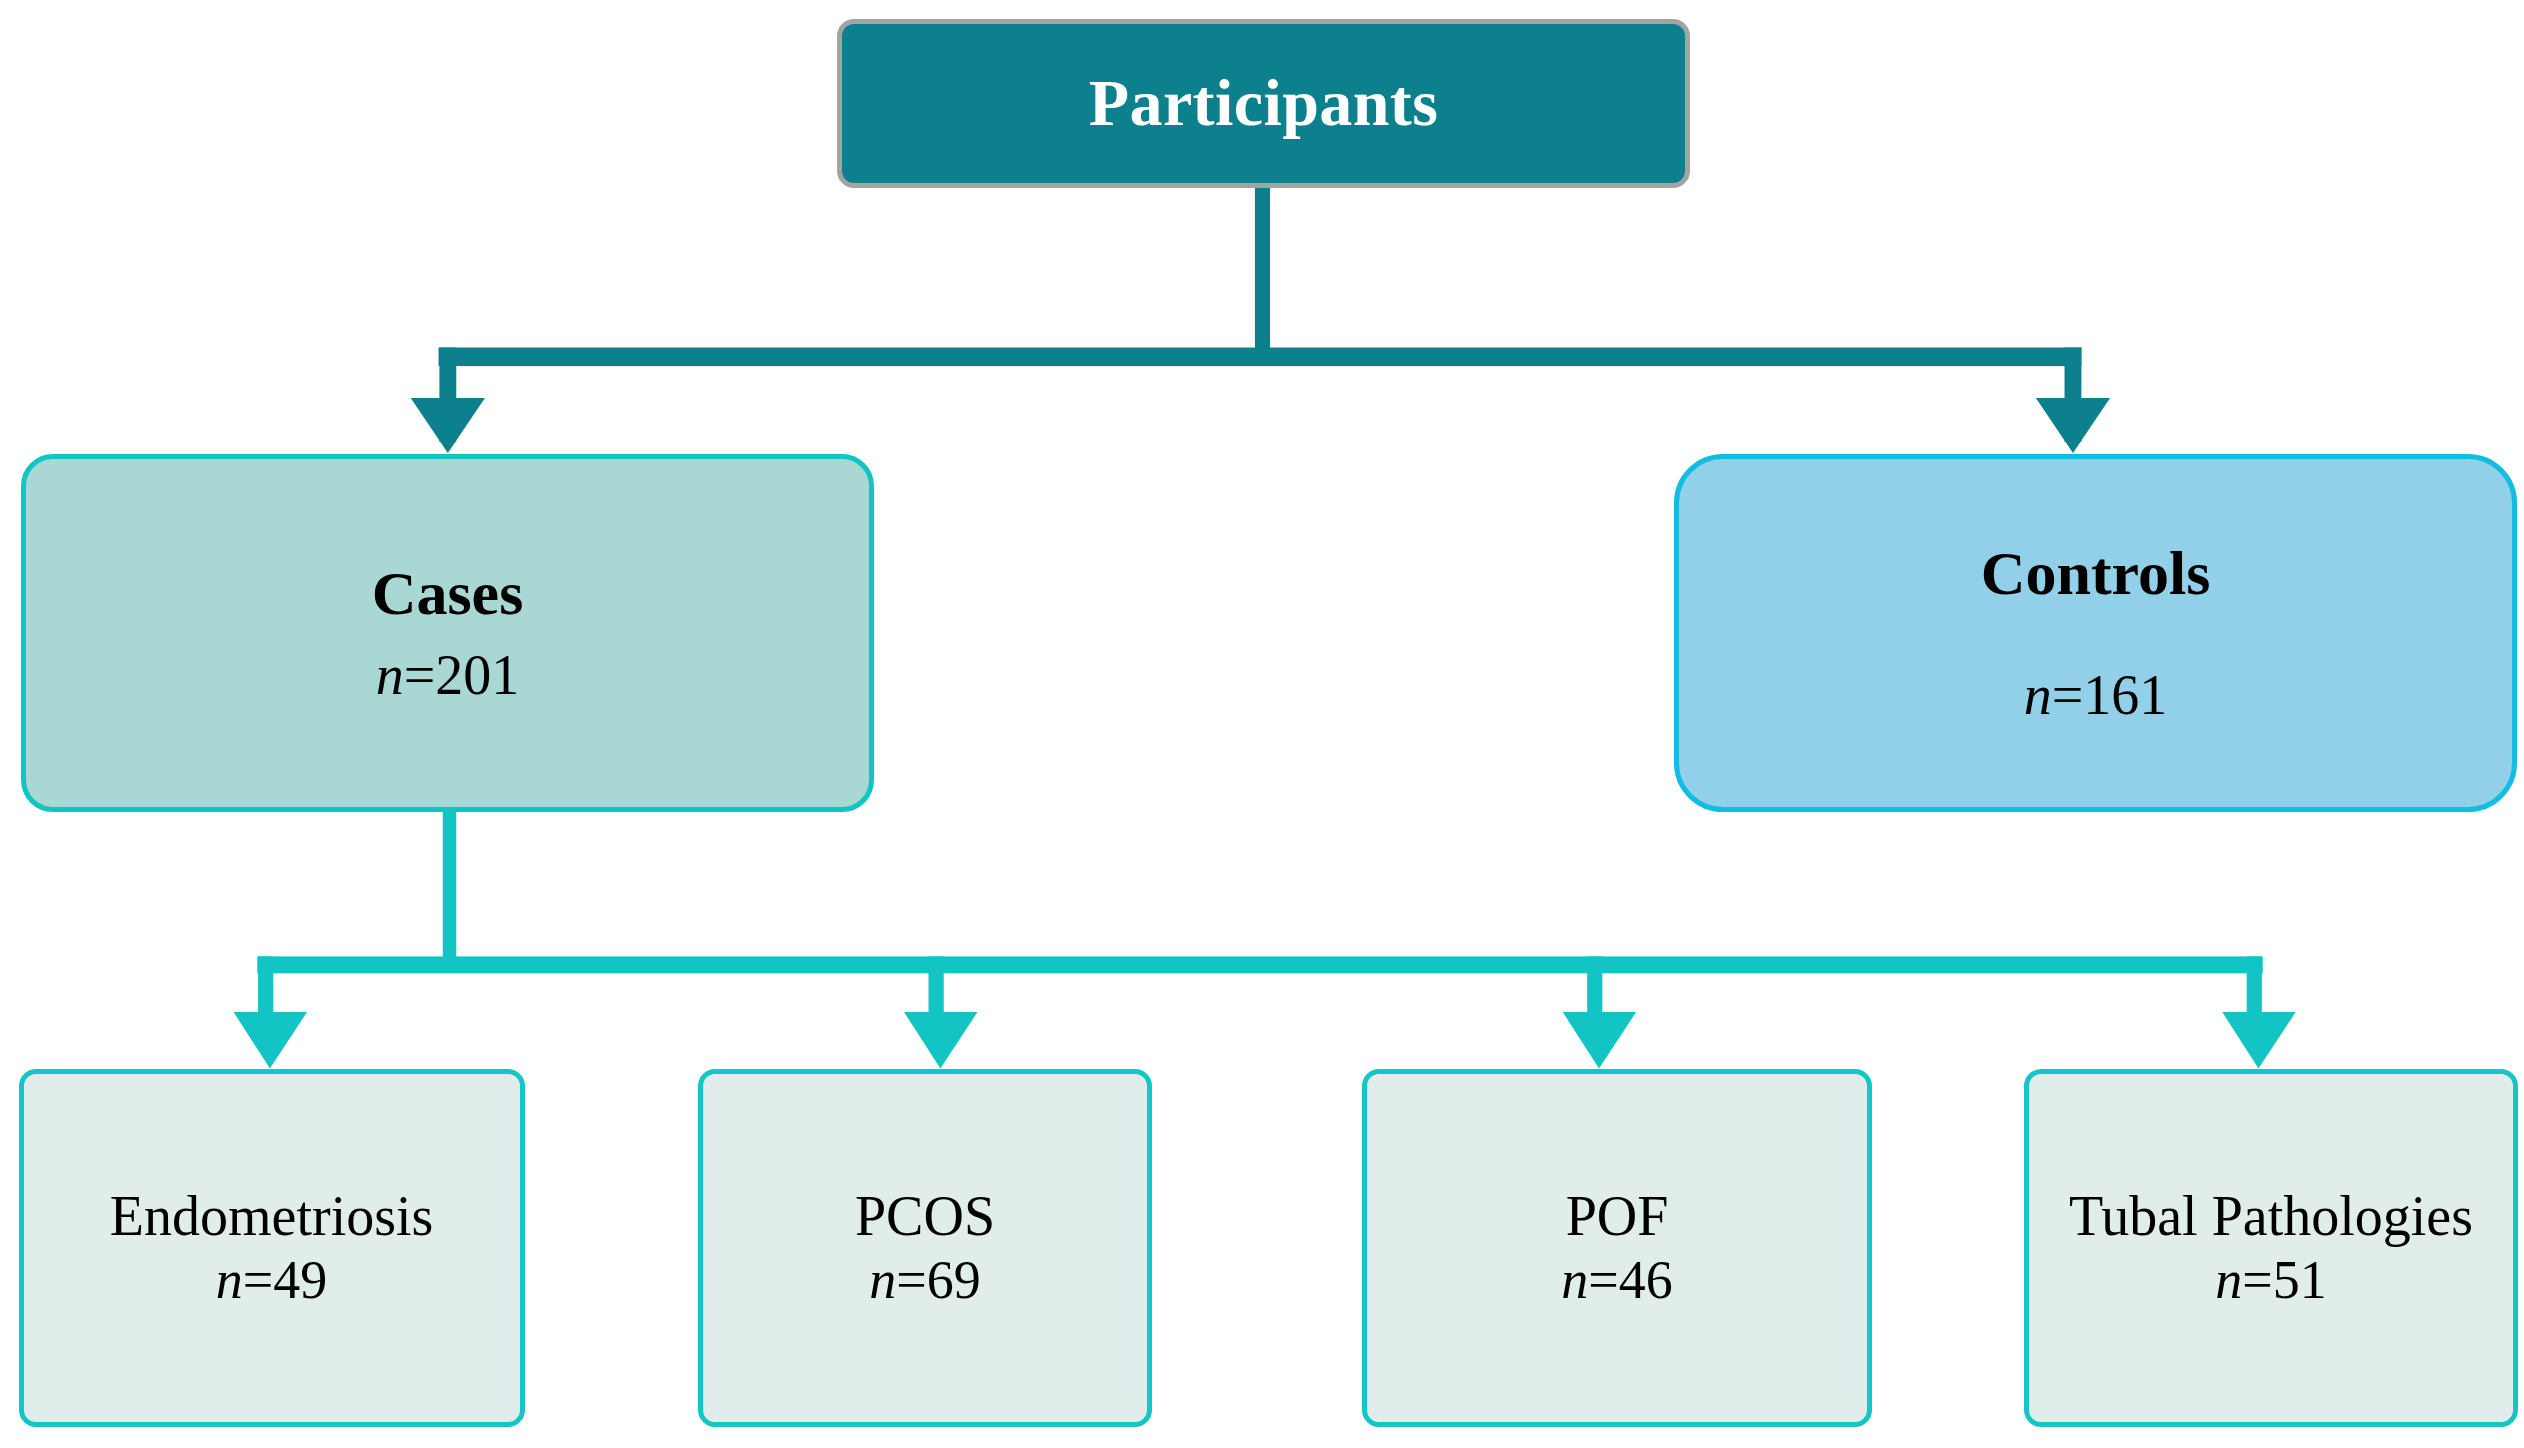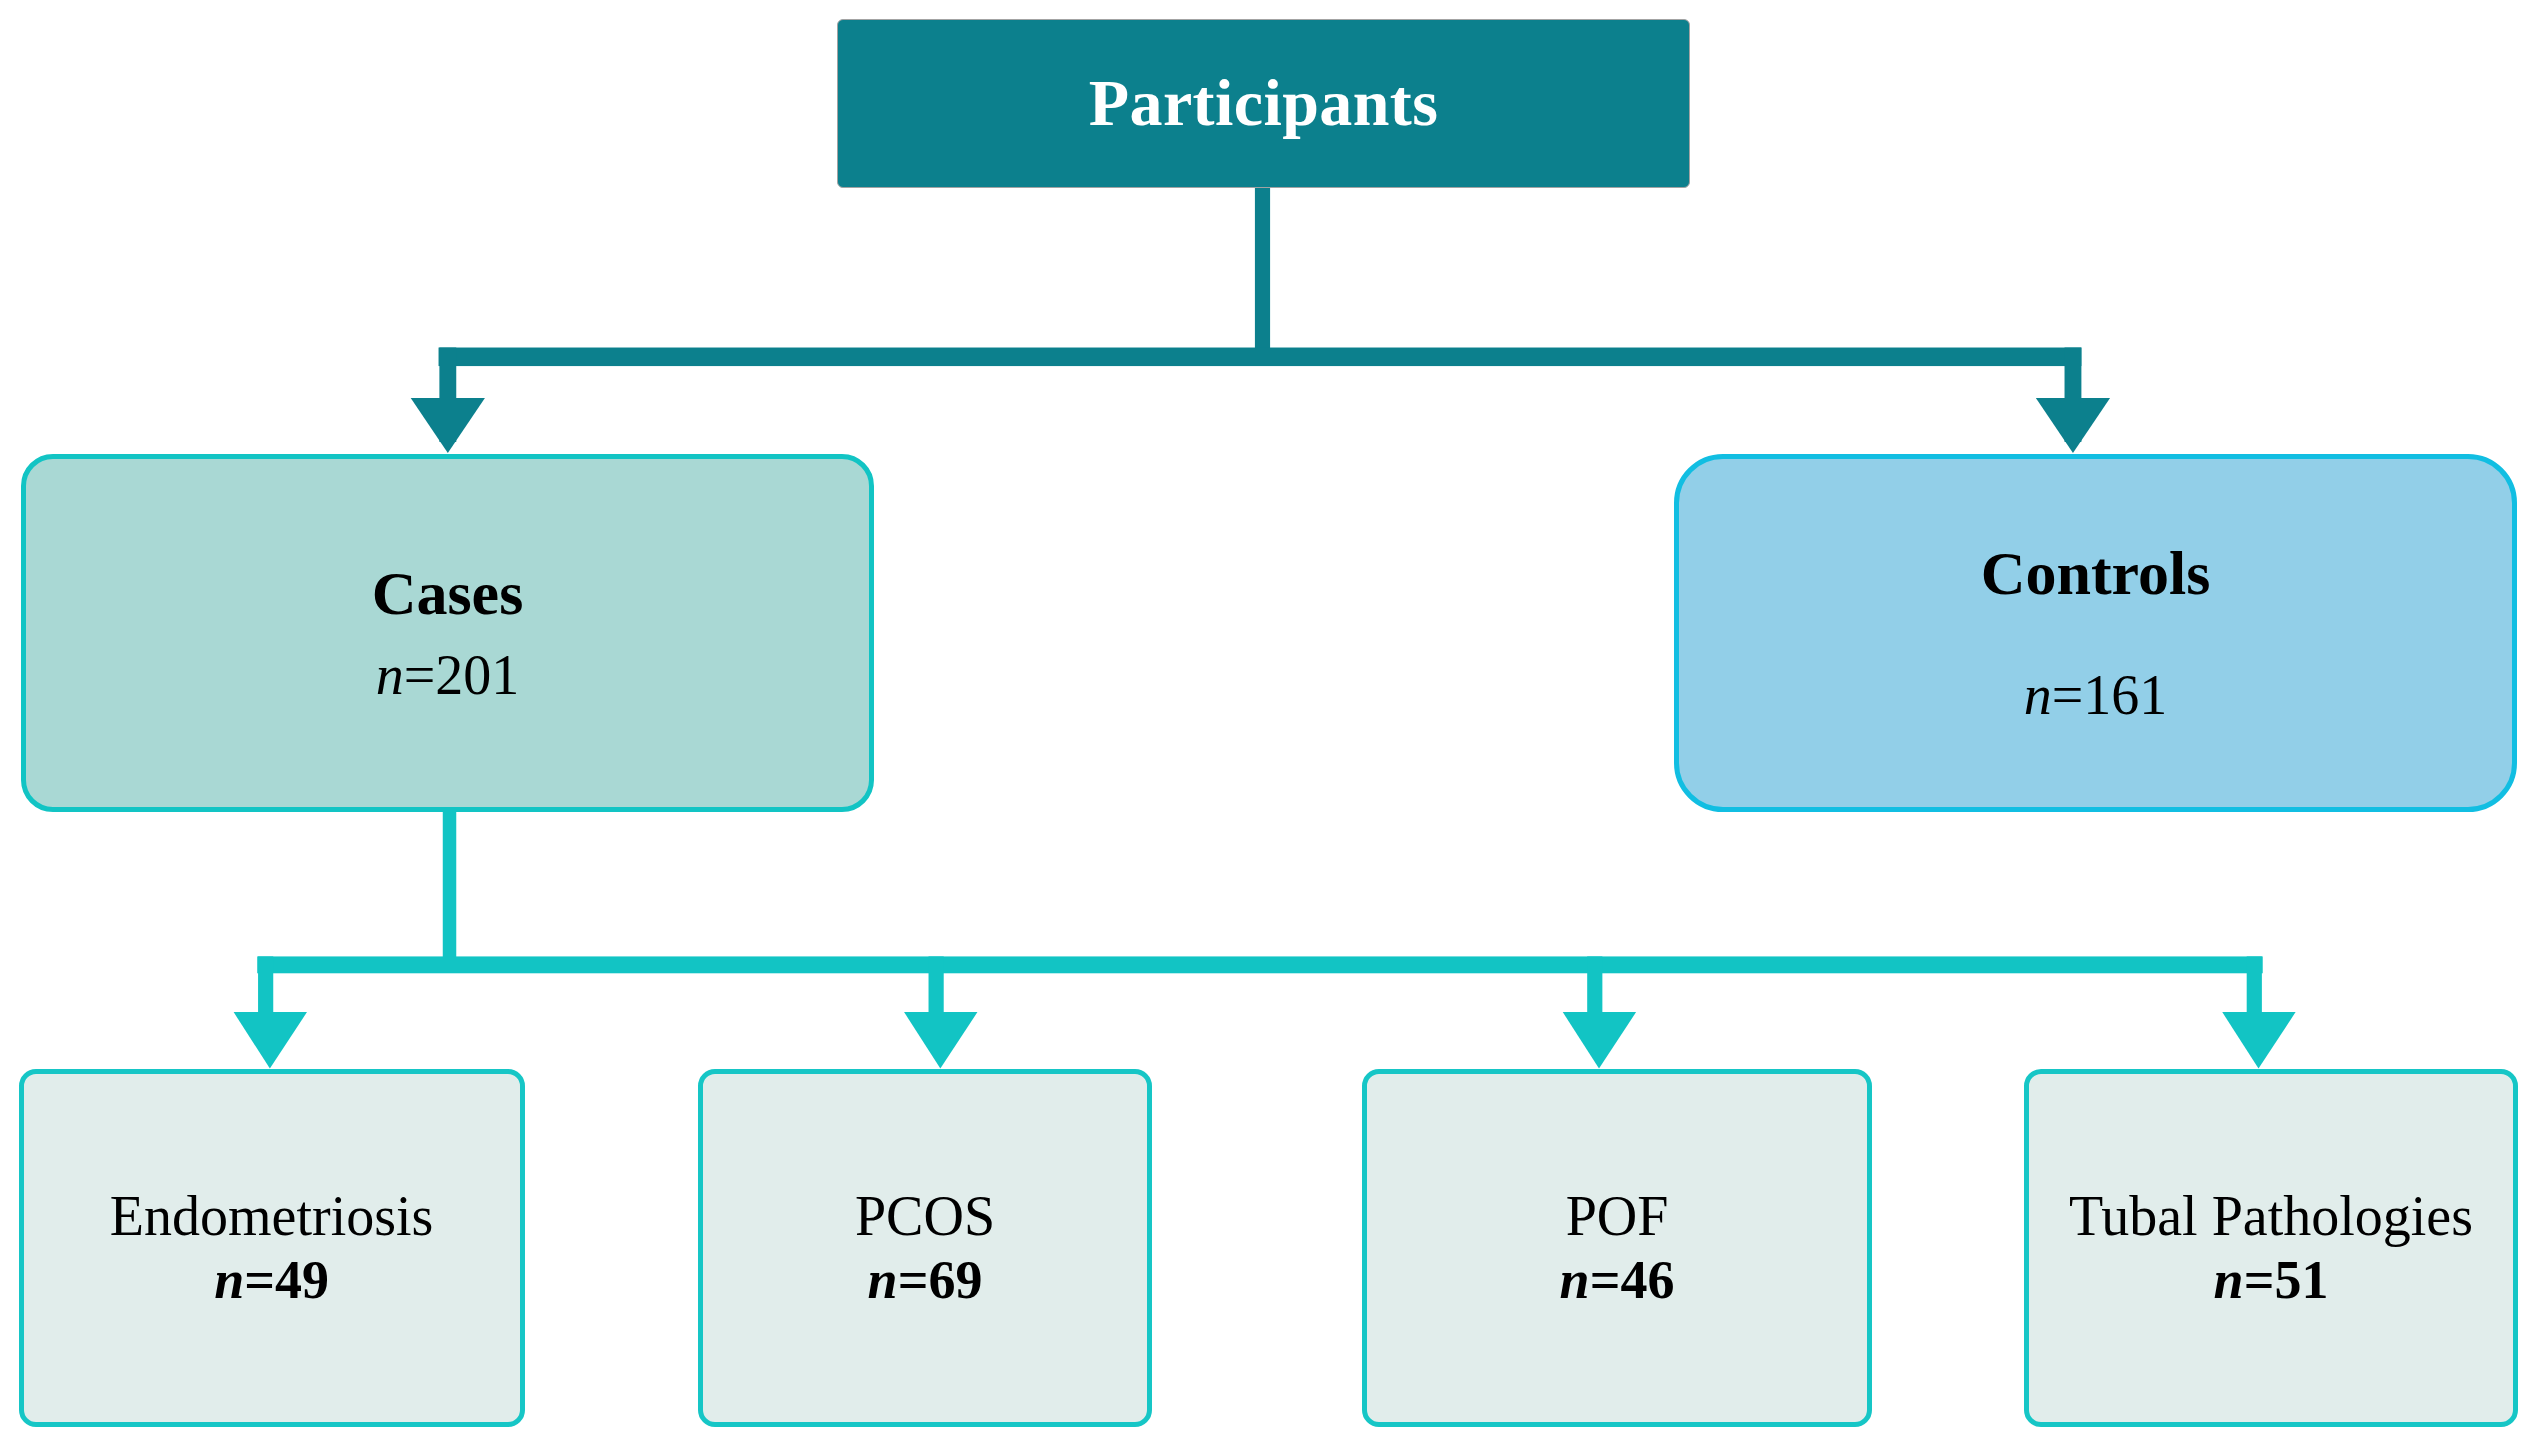--- a/index.html
+++ b/index.html
@@ -35,22 +35,22 @@
     text-align: center;
     line-height: 1.18;
   }
   
   .node--root {
     left: 837px;
     top: 18.6px;
     width: 853px;
     height: 169px;
     background: #0C808D;
-    border: 1px solid #a3a3a3;
-    border-radius: 6px;
+    border: 5px solid #a3a3a3;
+    border-radius: 17px;
   }
   .node--root .node-title {
     color: #ffffff;
     font-weight: bold;
     font-size: 66px;
     letter-spacing: 0.4px;
   }
   
   .node--cases {
     left: 21px;
@@ -94,21 +94,20 @@
   }
   .node--leaf .node-title {
     color: #000000;
     font-weight: normal;
     font-size: 56px;
     white-space: nowrap;
   }
   .node--leaf .node-count {
     color: #000000;
     font-size: 54px;
-    font-weight: bold;
   }
   .leaf-0 { left: 18.6px;   width: 506px; }
   .leaf-1 { left: 698px;  width: 454px; }
   .leaf-2 { left: 1362px; width: 510px; }
   .leaf-3 { left: 2024px; width: 494px; align-items: center; }
   .node-count .ital { font-style: italic; }
 </style>
 </head>
 <body>
 

